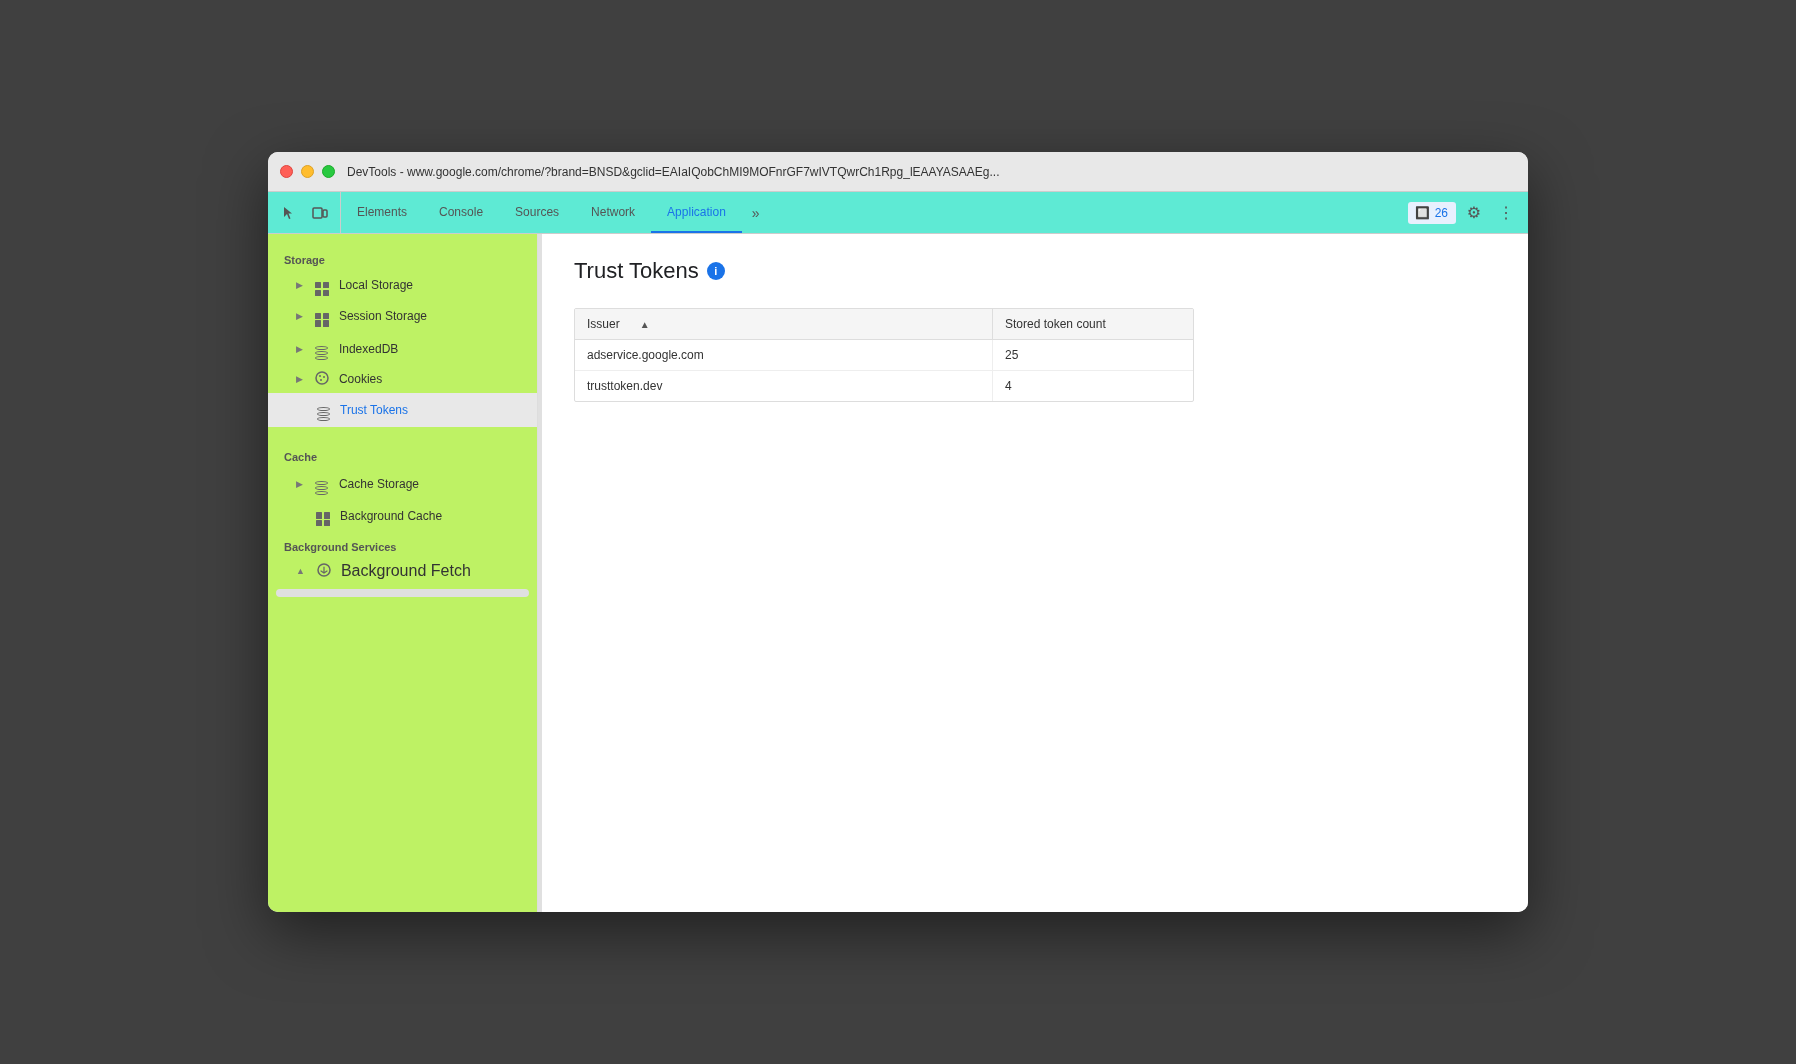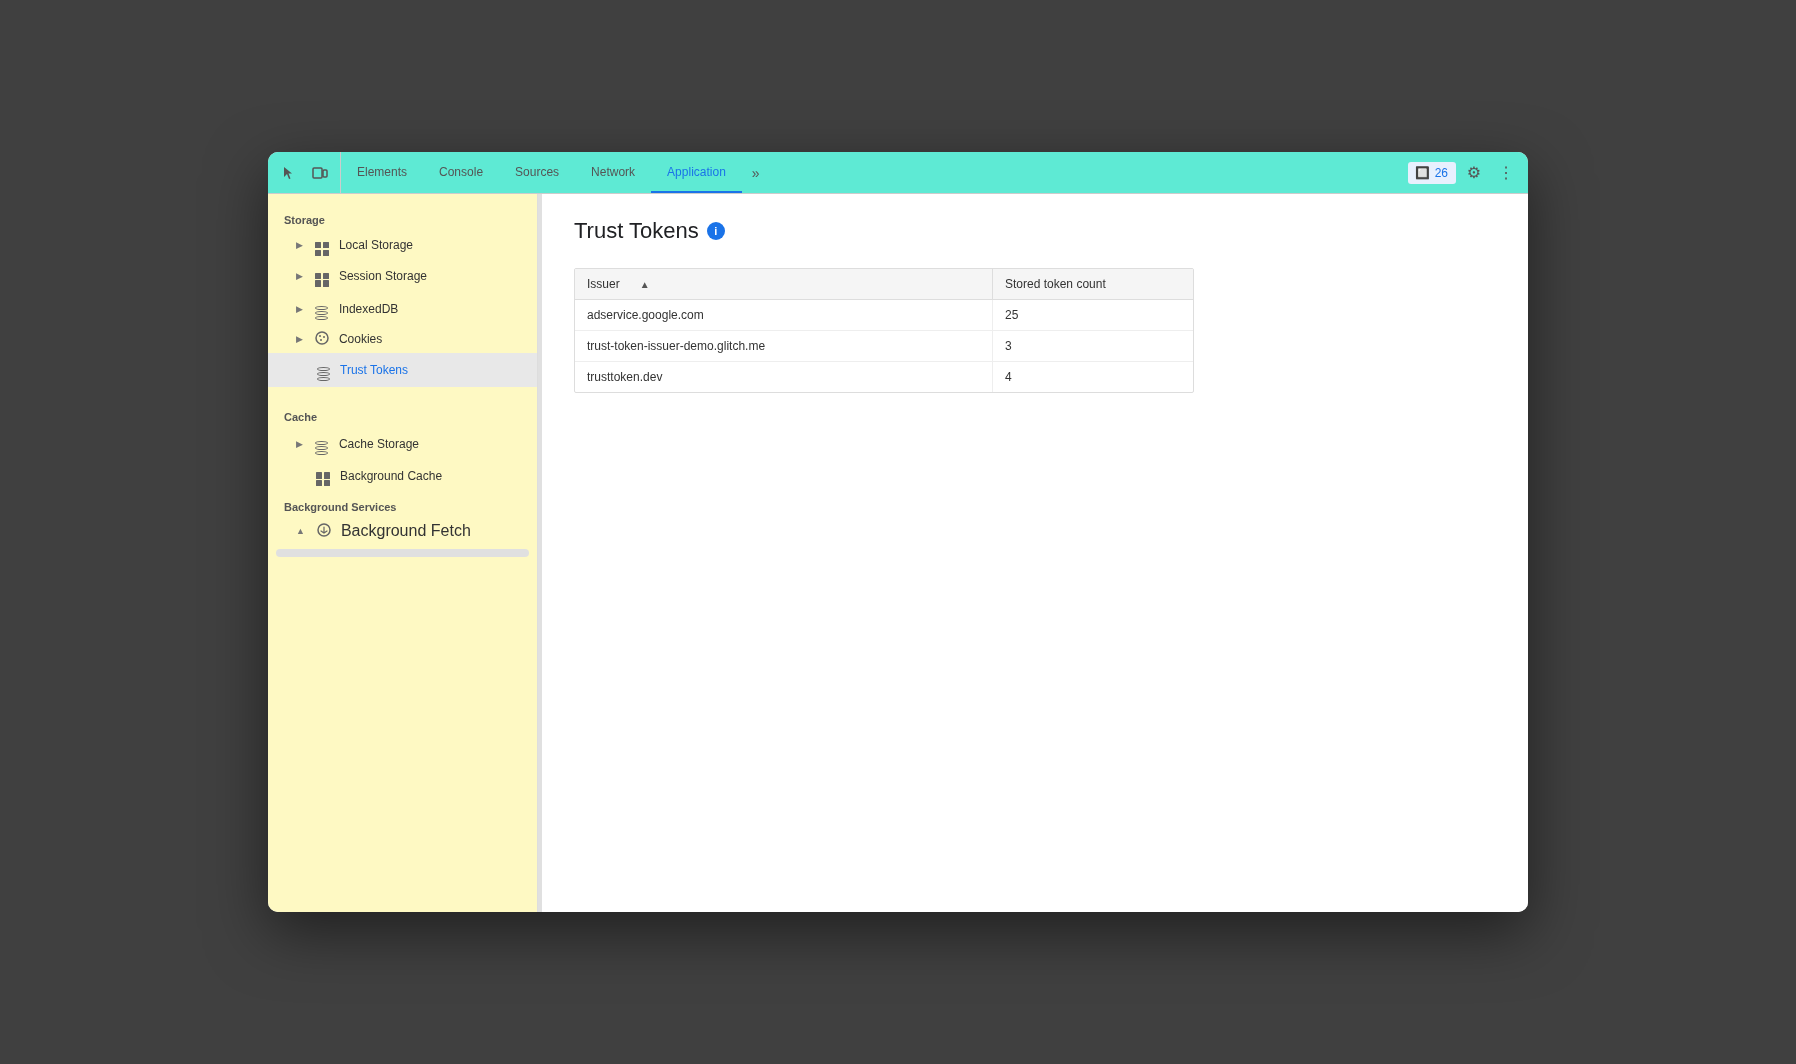--- a/index.html
+++ b/index.html
@@ -137,21 +137,21 @@
     }
     
     .main-content {
       display: flex;
       flex: 1;
       overflow: hidden;
     }
     
     .sidebar {
       width: 270px;
-      background: #fef9c3;
+      background: #bef264;
       border-right: 1px solid #ddd;
       overflow-y: auto;
       flex-shrink: 0;
       padding: 12px 0;
     }
     .sidebar::-webkit-scrollbar { width: 6px; }
     .sidebar::-webkit-scrollbar-thumb { background: #ccc; border-radius: 3px; }
     .section-header {
       font-size: 11px;
       font-weight: 600;
@@ -312,20 +312,28 @@
       background: #e0e0e0;
       cursor: col-resize;
       flex-shrink: 0;
     }
   </style>
 </head>
 <body>
 
 <div class="window">
 
+  <div class="title-bar">
+    <div class="traffic-lights">
+      <div class="traffic-light tl-red"></div>
+      <div class="traffic-light tl-yellow"></div>
+      <div class="traffic-light tl-green"></div>
+    </div>
+    <div class="title-text">DevTools - www.google.com/chrome/?brand=BNSD&amp;gclid=EAIaIQobChMI9MOFnrGF7wIVTQwrCh1Rpg_lEAAYASAAEg...</div>
+  </div>
 
   <div class="devtools-tabs">
     <div class="tab-icons">
       <div class="tab-icon-btn">
         <svg width="16" height="16" viewBox="0 0 16 16" fill="none">
           <path d="M4 2L4 12L7 9L9 14L10.5 13.5L8.5 8.5L12 8.5L4 2Z" fill="#555"></path>
         </svg>
       </div>
       <div class="tab-icon-btn">
         <svg width="16" height="16" viewBox="0 0 16 16" fill="none">
@@ -483,23 +491,19 @@
           <div class="th th-count">
             <span>Stored token count</span>
           </div>
         </div>
 
         <div class="table-row">
           <div class="td td-issuer">adservice.google.com</div>
           <div class="td td-count">25</div>
         </div>
         <div class="table-row">
-          <div class="td td-issuer">trust-token-issuer-demo.glitch.me</div>
-          <div class="td td-count">3</div>
-        </div>
-        <div class="table-row">
           <div class="td td-issuer">trusttoken.dev</div>
           <div class="td td-count">4</div>
         </div>
       </div>
     </div>
   </div>
 </div>
 
 </body></html>

